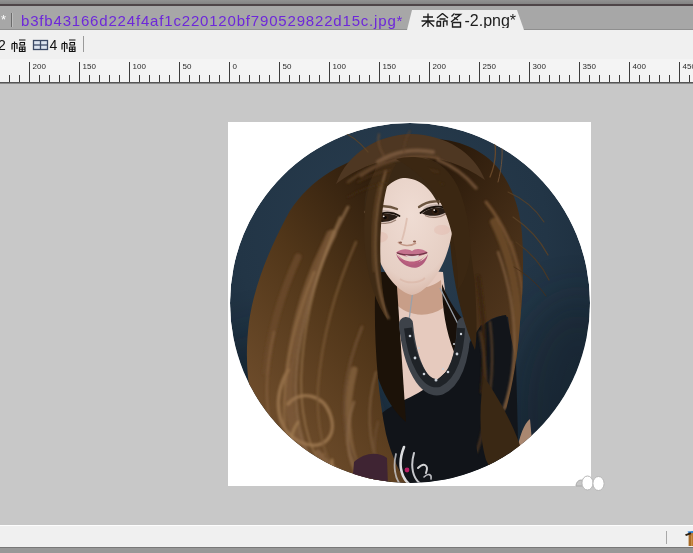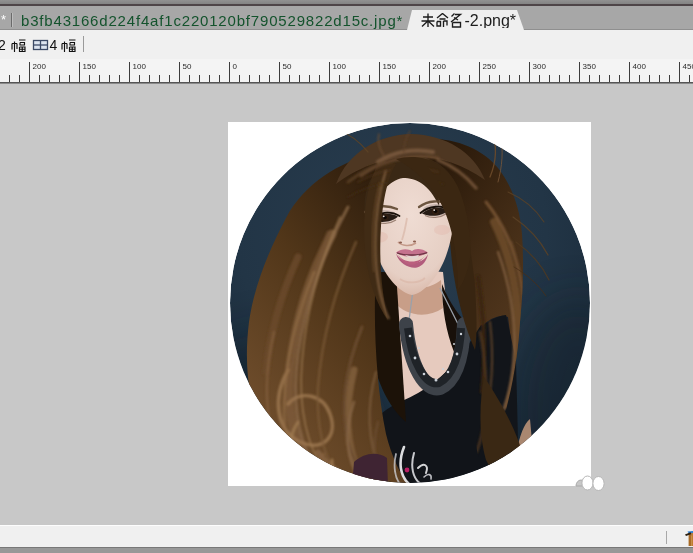--- a/index.html
+++ b/index.html
@@ -7,21 +7,21 @@
 <body>
 
 <div class="abs" style="left:0;top:0;width:693px;height:4px;background:linear-gradient(#919191,#838383)"></div>
 <div class="abs" style="left:0;top:4px;width:693px;height:2px;background:#4e4548"></div>
 
 <div class="abs" style="left:0;top:6px;width:693px;height:24px;background:#a7a7a7"></div>
 <div class="abs" style="left:0;top:29px;width:693px;height:1px;background:#8f8f8f"></div>
 <div class="abs" style="left:1px;top:12px;color:#fff;font-size:13px;">*</div>
 <div class="abs" style="left:11px;top:13px;width:1px;height:14px;background:#6a6a6a"></div>
 <div class="abs" style="left:12px;top:13px;width:1px;height:14px;background:#bdbdbd"></div>
-<div class="abs" id="fname" style="left:21px;top:12px;color:#14532d;font-size:15px;letter-spacing:0.82px;white-space:pre">b3fb43166d224f4af1c220120bf790529822d15c.jpg*</div>
+<div class="abs" id="fname" style="left:21px;top:12px;color:#6d28d9;font-size:15px;letter-spacing:0.82px;white-space:pre">b3fb43166d224f4af1c220120bf790529822d15c.jpg*</div>
 
 <div class="abs" style="left:407px;top:10px;width:117px;height:20px;background:#efefef;clip-path:polygon(5px 0,110px 0,117px 20px,0 20px)"></div>
 
 <svg class="abs" style="left:421px;top:13px" width="100" height="15" viewBox="0 0 100 15">
 <g stroke="#1c1c1c" stroke-width="1.35" fill="none">
 <path d="M7,0.5 L7,14 M2,4 L12,4 M0.5,8 L13.5,8 M6.3,8.5 L1,13.5 M7.7,8.5 L13,13.5"></path>
 <path d="M21.5,0.5 L16,5 M21.5,0.5 L27,5 M18.5,6 L24.5,6 M16,8.5 L19.5,8.5 L19.5,13 L16,13 L16,8.5 M22.5,8 L22.5,14 M22.5,8 L26,8 L26,12.5"></path>
 <path d="M33.5,0.5 L30.5,3.5 M34,1.5 L39.5,1.5 L30,9 M33,4.5 L37,7 M31.5,9.5 L39.5,9.5 L39.5,14 L31.5,14 L31.5,9.5"></path>
 </g>
 <text x="43.5" y="13.2" font-size="16" fill="#1c1c1c" font-family="Liberation Sans">-2.png*</text>

